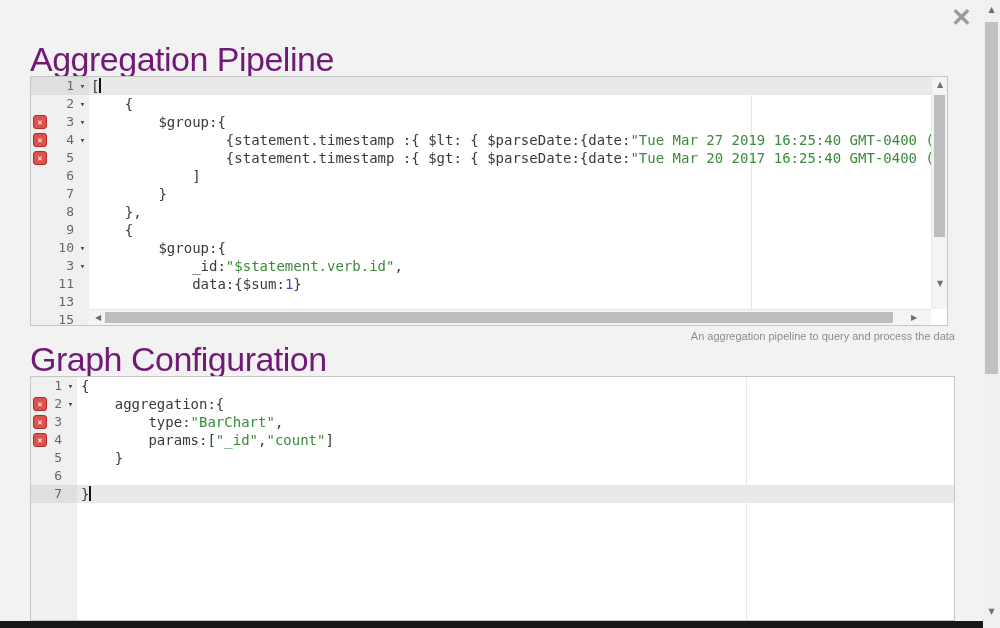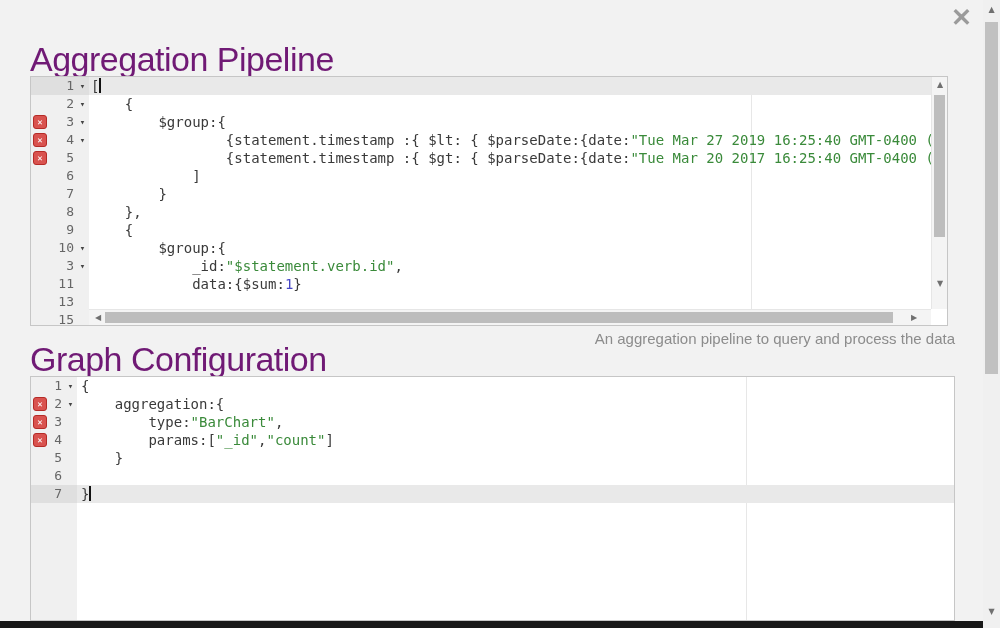--- a/index.html
+++ b/index.html
@@ -7,21 +7,21 @@
   body { background:#f2f2f2; font-family:"Liberation Sans", sans-serif; position:relative; }
 
   .close-btn { position:absolute; top:2px; right:28px; font-size:25px; font-weight:bold;
                color:#9b9b9b; cursor:pointer; line-height:30px; }
 
   .section-title { position:absolute; left:30px; font-size:34px; color:#701a75;
                    letter-spacing:-0.5px; }
   #title-pipeline { top:40px; }
   #title-graph { top:340px; }
 
-  .caption { position:absolute; top:330px; right:45px; font-size:15px; color:#8c8c8c; }
+  .caption { position:absolute; top:330px; right:45px; font-size:11px; color:#8c8c8c; }
 
   .editor { position:absolute; left:30px; background:#fff; border:1px solid #c6c6c6;
             overflow:hidden; font-family:"DejaVu Sans Mono", monospace; }
   #pipeline-editor { top:76px; width:918px; height:250px; }
   #graph-editor    { top:376px; width:925px; height:245px; }
 
   .gutter { position:absolute; left:0; top:0; bottom:0; background:#f0f0f0; z-index:2; }
   #pipeline-editor .gutter { width:58px; }
   #graph-editor .gutter { width:46px; }
 

